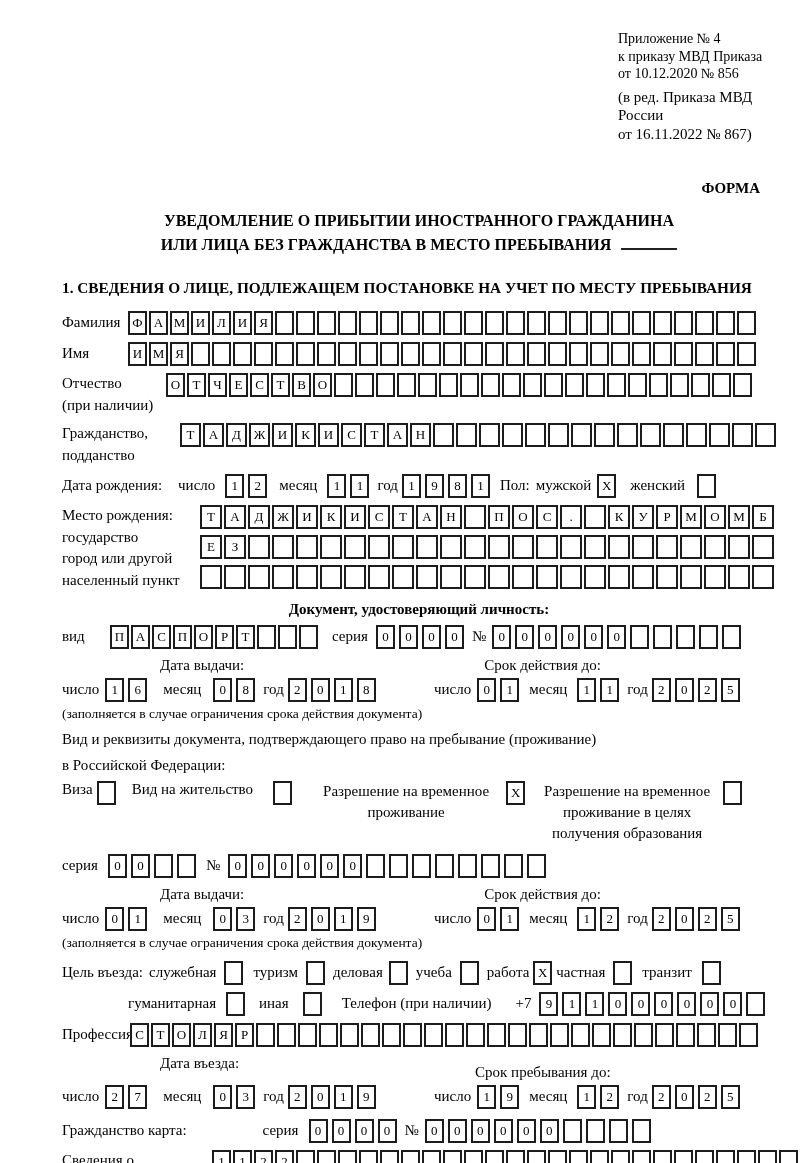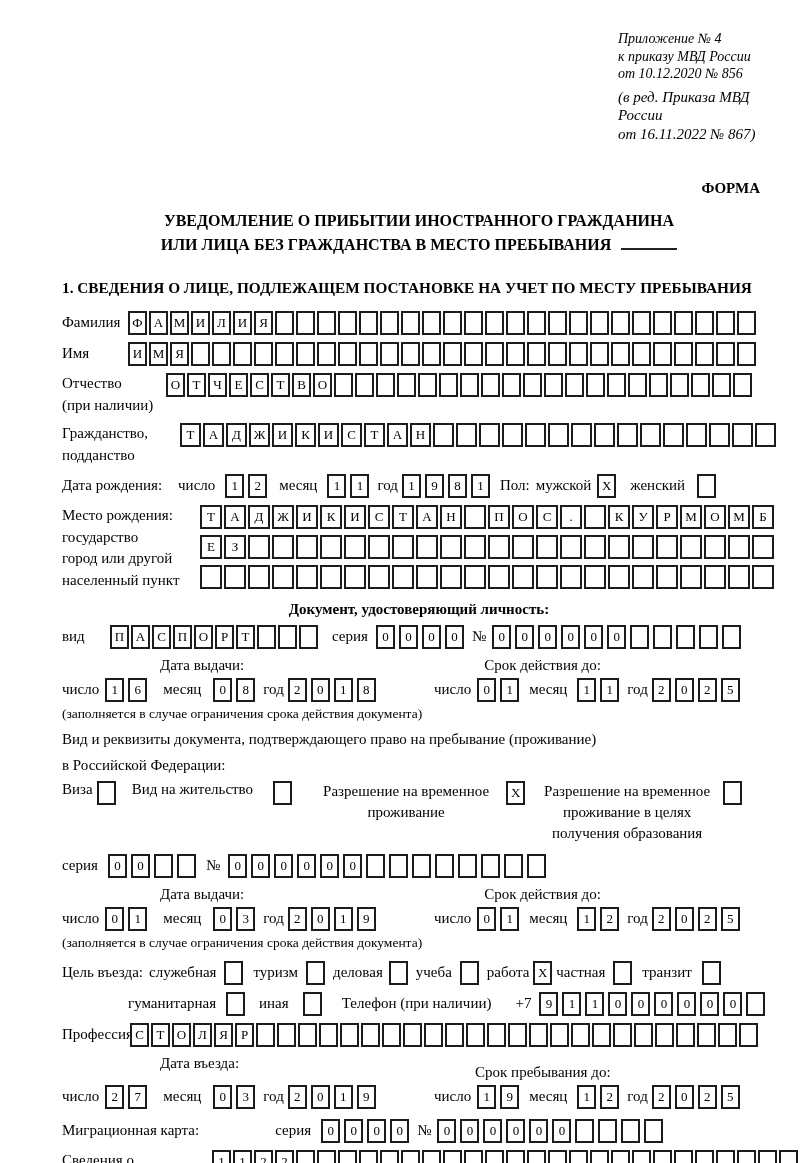--- a/index.html
+++ b/index.html
@@ -1,21 +1,21 @@
 <!DOCTYPE html>
 <html><head>
 <meta charset="utf-8">
 <style>
   * { box-sizing: border-box; }
   html,body { margin:0; padding:0; background:#ffffff; }
   body { width:800px; color:#000; font-family:"Liberation Serif","DejaVu Serif",serif; }
   .page { width:800px; height:1163px; padding:30px 24px 8px 62px; overflow:hidden; position:relative; background:#fff; }
 
   
-  .hdr { margin-left:556px; font-size:14px; line-height:1.25;font-style:italic; }
+  .hdr { margin-left:556px; font-size:14px; line-height:1.25; }
   .hdr .small { font-size:15px; }
   .hdr .gap { margin-top:5px; }
   .forma { text-align:right; margin:36px 16px 0 0; font-weight:bold; font-size:15px; }
 
   .title { text-align:center; font-weight:bold; font-size:16px; margin-top:12px; line-height:1.5; }
   .uline { display:inline-block; width:56px; height:13px; border-bottom:2px solid #222; margin-left:10px; }
   .sec { font-weight:bold; font-size:15.3px; margin-top:22px; white-space:nowrap; }
 
   .row { display:flex; align-items:center; margin-top:7px; flex-wrap:nowrap;font-family:Liberation Serif, serif; }
   .row.top { align-items:flex-start; }
@@ -59,21 +59,21 @@
   .ml12{margin-left:12px}.ml14{margin-left:14px}.ml16{margin-left:16px}.ml20{margin-left:20px}
   .ml24{margin-left:24px}.ml66{margin-left:66px}.ml76{margin-left:76px}
 </style>
 </head>
 <body>
 
 <div class="page">
 
   <div class="hdr">
     <div>Приложение № 4</div>
-    <div>к приказу МВД России</div>
+    <div>к приказу МВД Приказа</div>
     <div>от 10.12.2020 № 856</div>
     <div class="small gap">(в ред. Приказа МВД России</div>
     <div class="small">от 16.11.2022 № 867)</div>
   </div>
 
   <div class="forma">ФОРМА</div>
 
   <div class="title">
     <div>УВЕДОМЛЕНИЕ О ПРИБЫТИИ ИНОСТРАННОГО ГРАЖДАНИНА</div>
     <div>
@@ -658,21 +658,21 @@
       <span class="cells ml4 g4">
           <span class="cell">2</span>
           <span class="cell">0</span>
           <span class="cell">2</span>
           <span class="cell">5</span>
         </span>
     </div>
   </div>
 
   <div class="row mt10">
-    <span class="lbl">Миграционная карта:</span>
+    <span class="lbl">Гражданство карта:</span>
     <span class="lbl ml76">серия</span>
     <span class="cells ml10 g4">
         <span class="cell">0</span>
         <span class="cell">0</span>
         <span class="cell">0</span>
         <span class="cell">0</span>
       </span>
     <span class="lbl ml8">№</span>
     <span class="cells ml6 g4">
         <span class="cell">0</span>

